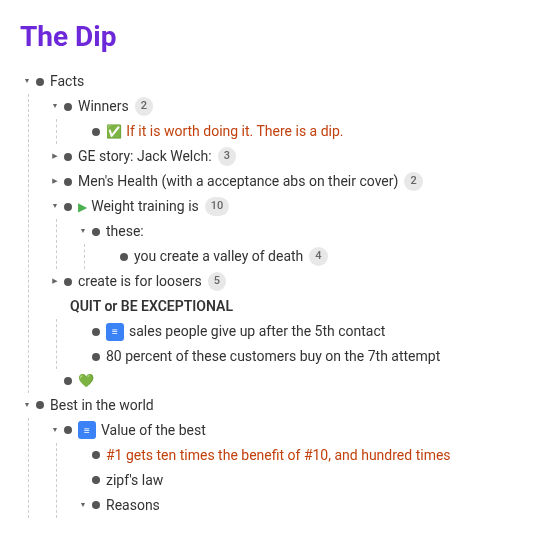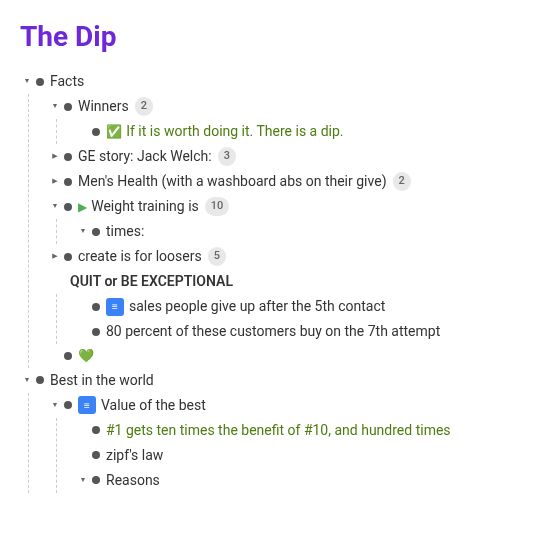--- a/index.html
+++ b/index.html
@@ -97,21 +97,21 @@
       background: #e8e8e8;
       color: #666;
       font-size: 11px;
       border-radius: 10px;
       padding: 1px 6px;
       margin-left: 6px;
       font-weight: 500;
     }
 
     .text-blue {
-      color: #4d7c0f;
+      color: #c2410c;
     }
 
     .icon-emoji {
       margin-right: 4px;
       font-size: 13px;
     }
 
     .icon-box {
       display: inline-flex;
       align-items: center;
@@ -172,41 +172,51 @@
           <span class="bullet"></span>
           <span>GE story: Jack Welch:</span>
           <span class="badge">3</span>
         </div>
       </div>
 
       <div class="tree-item">
         <div class="tree-row">
           <span class="toggle closed"></span>
           <span class="bullet"></span>
-          <span>Men's Health (with a washboard abs on their give)</span>
+          <span>Men's Health (with a acceptance abs on their cover)</span>
           <span class="badge">2</span>
         </div>
       </div>
 
       <div class="tree-item">
         <div class="tree-row">
           <span class="toggle open"></span>
           <span class="bullet"></span>
           <span class="icon-emoji" style="color:#4caf50;font-size:12px;">▶</span>
           <span>Weight training is</span>
           <span class="badge">10</span>
         </div>
 
         <div class="children">
 
           <div class="tree-item">
             <div class="tree-row">
               <span class="toggle open"></span>
               <span class="bullet"></span>
-              <span>times:</span>
+              <span>these:</span>
+            </div>
+            <div class="children">
+              <div class="tree-item">
+                <div class="tree-row">
+                  <span class="toggle empty"></span>
+                  <span class="bullet"></span>
+                  <span>you create a valley of death</span>
+                  <span class="badge">4</span>
+                </div>
+              </div>
             </div>
           </div>
         </div>
       </div>
 
       <div class="tree-item">
         <div class="tree-row">
           <span class="toggle closed"></span>
           <span class="bullet"></span>
           <span>create is for loosers</span>

